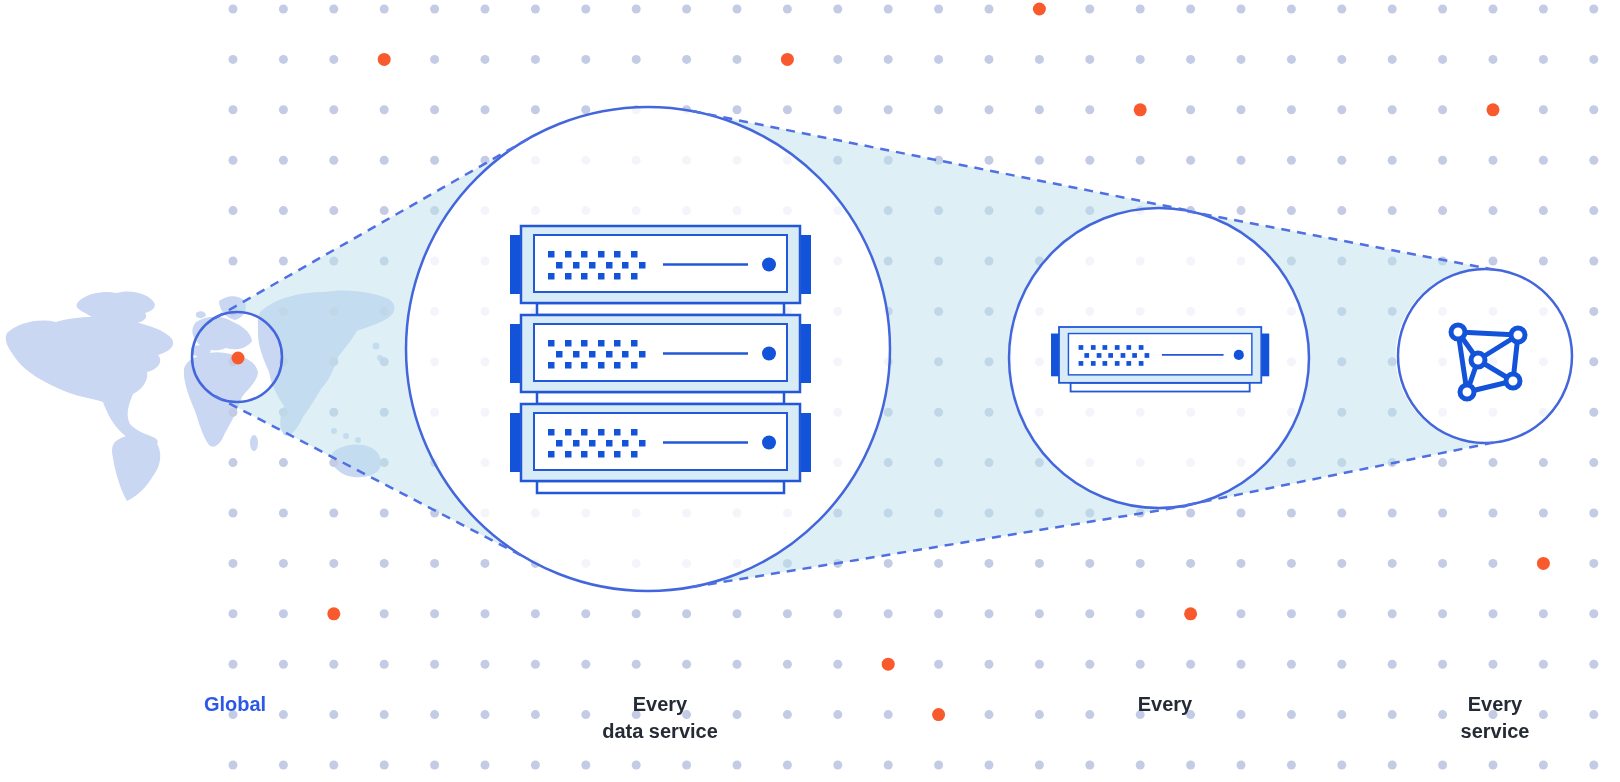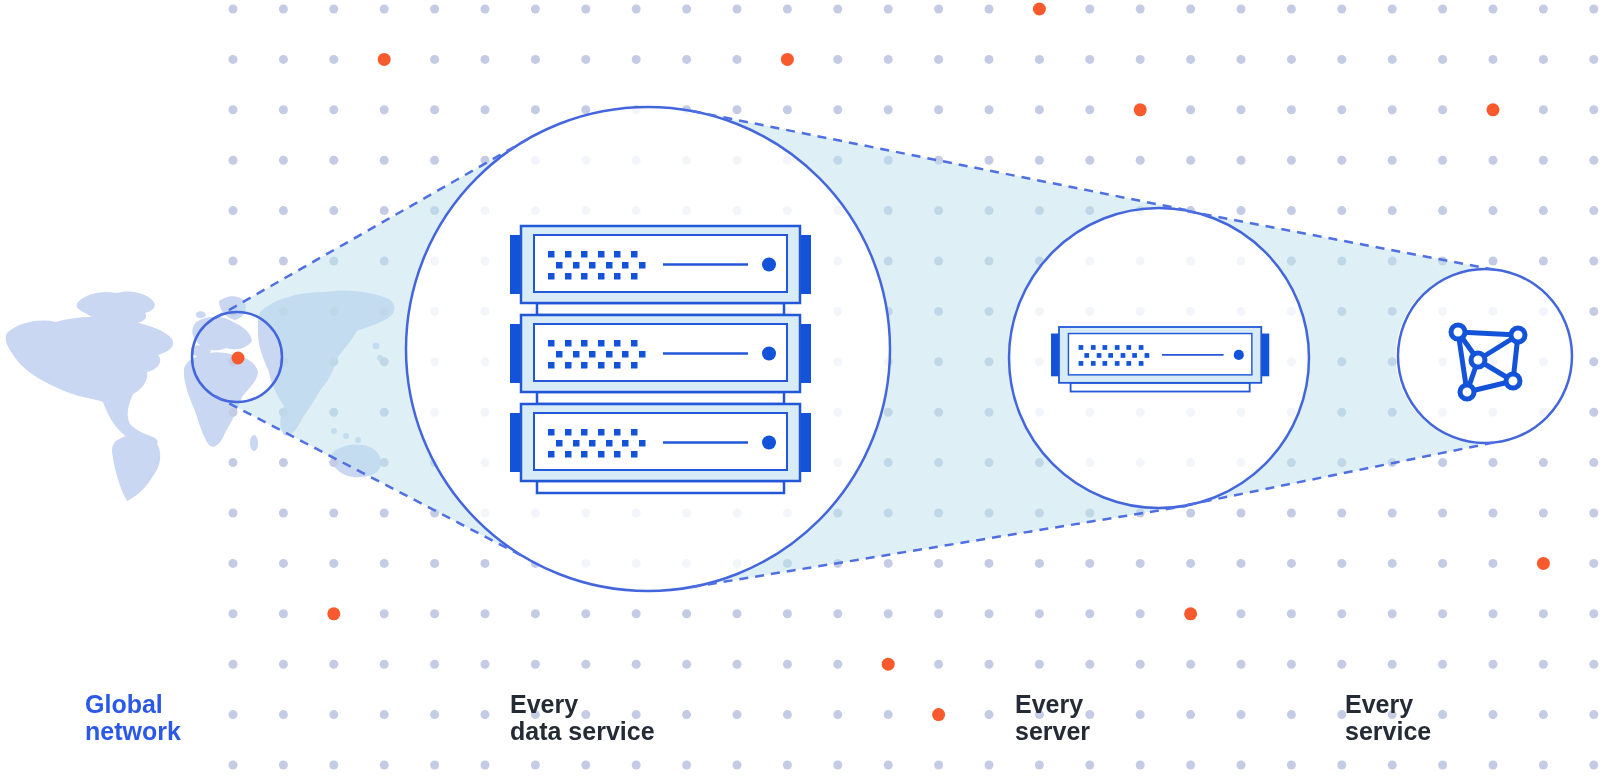--- a/index.html
+++ b/index.html
@@ -28,22 +28,22 @@
   .odot{fill:var(--orange);}
   .tab{fill:var(--dark-blue);}
   .rack-outer{fill:var(--rack-fill);stroke:var(--accent-blue);stroke-width:2.5;}
   .rack-inner{fill:#ffffff;stroke:var(--accent-blue);stroke-width:2;}
   .shelf{fill:#ffffff;stroke:var(--accent-blue);stroke-width:2.5;}
   .pix{fill:var(--dark-blue);}
   .rack-line{stroke:var(--accent-blue);stroke-width:2.5;}
   .led{fill:var(--dark-blue);}
   .net-edge{stroke:var(--dark-blue);stroke-width:5;stroke-linecap:round;}
   .net-node{fill:#ffffff;stroke:var(--dark-blue);stroke-width:5;}
-  .caption{position:absolute;width:300px;top:691px;
-           font-size:25px;line-height:26.5px;font-weight:700;color:var(--label-dark);}
+  .caption{position:absolute;width:300px;text-align:center;top:691px;
+           font-size:20px;line-height:26.5px;font-weight:700;color:var(--label-dark);}
   .caption.blue{color:var(--label-blue);}
 </style>
 </head>
 <body>
 
 <div class="stage">
   <svg width="1620" height="782" viewBox="0 0 1620 782">
     <defs>
       <g id="rack-unit">
         <rect class="tab" x="-11" y="9" width="13" height="59"></rect>
@@ -588,27 +588,25 @@
       <circle class="net-node" cx="1458" cy="332" r="7"></circle>
       <circle class="net-node" cx="1518" cy="335" r="7"></circle>
       <circle class="net-node" cx="1513" cy="381" r="7"></circle>
       <circle class="net-node" cx="1467" cy="392" r="7"></circle>
       <circle class="net-node" cx="1478" cy="360" r="7"></circle>
     </g>
   </svg>
 
   <div class="caption blue" style="left:85px;">
     <div>Global</div>
-    <div>network</div>
   </div>
   <div class="caption" style="left:510px;">
     <div>Every</div>
     <div>data service</div>
   </div>
   <div class="caption" style="left:1015px;">
     <div>Every</div>
-    <div>server</div>
   </div>
   <div class="caption" style="left:1345px;">
     <div>Every</div>
     <div>service</div>
   </div>
 </div>
 
 </body></html>

